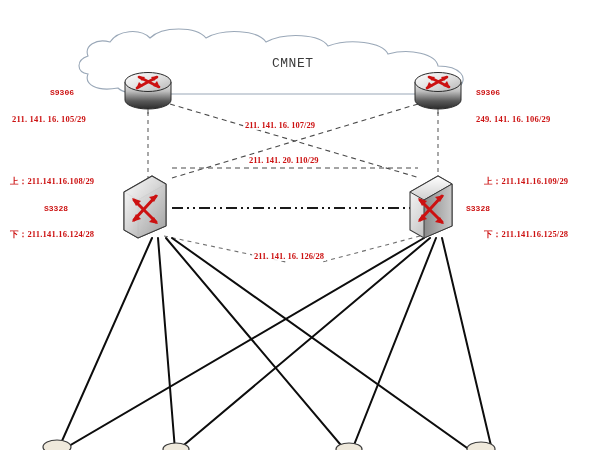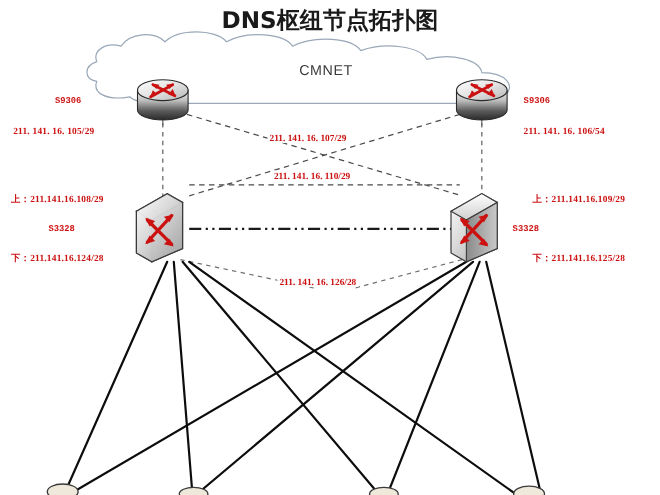--- a/index.html
+++ b/index.html
@@ -34,21 +34,21 @@
     text-align: center;
     font-family: "DejaVu Sans", "Liberation Sans", sans-serif;
     font-size: 21px;
     font-weight: bold;
     color: #1a1a1a;
     letter-spacing: 0px;
     white-space: nowrap;
   }
   .cloud-label {
     position: absolute;
-    font-family: Liberation Sans, sans-serif;
+    font-family: Liberation Mono, monospace;
     font-size: 13px;
     color: #3a3a3a;
     letter-spacing: 0.5px;
     white-space: nowrap;
   }
   .ip-label {
     position: absolute;
     font-family: "Liberation Serif", "DejaVu Serif", serif;
     font-size: 8.5px;
     font-weight: bold;
@@ -226,32 +226,31 @@
       </g>
       <g fill="#cc1111">
         <polygon points="418,222 427,219 422,214"></polygon>
         <polygon points="444,195 435,197 440,202"></polygon>
         <polygon points="418,198 427,201 422,206"></polygon>
         <polygon points="444,224 435,222 440,217"></polygon>
       </g>
     </g>
   </svg>
 
-  <div class="title">DNS枢纽节点拓扑图</div>
 
   <div class="cloud-label" style="left:272px; top:56px;">CMNET</div>
 
   <div class="dev-label" style="left:50px; top:88px;">S9306</div>
   <div class="ip-label" style="left:12px; top:114px;">211. 141. 16. 105/29</div>
 
   <div class="dev-label" style="left:476px; top:88px;">S9306</div>
-  <div class="ip-label" style="left:476px; top:114px;">211. 141. 16. 106/54</div>
+  <div class="ip-label" style="left:476px; top:114px;">249. 141. 16. 106/29</div>
 
   <div class="link-label" style="left:243px; top:120px;text-align:right;">211. 141. 16. 107/29</div>
-  <div class="link-label" style="left:247px; top:155px;">211. 141. 16. 110/29</div>
+  <div class="link-label" style="left:247px; top:155px;">211. 141. 20. 110/29</div>
   <div class="link-label" style="left:252px; top:251px;">211. 141. 16. 126/28</div>
 
   <div class="ip-label" style="left:10px; top:176px;">上：211.141.16.108/29</div>
   <div class="dev-label" style="left:44px; top:204px;">S3328</div>
   <div class="ip-label" style="left:10px; top:229px;">下：211.141.16.124/28</div>
 
   <div class="ip-label" style="left:484px; top:176px;">上：211.141.16.109/29</div>
   <div class="dev-label" style="left:466px; top:204px;">S3328</div>
   <div class="ip-label" style="left:484px; top:229px;font-family:Liberation Serif, serif;">下：211.141.16.125/28</div>
 

